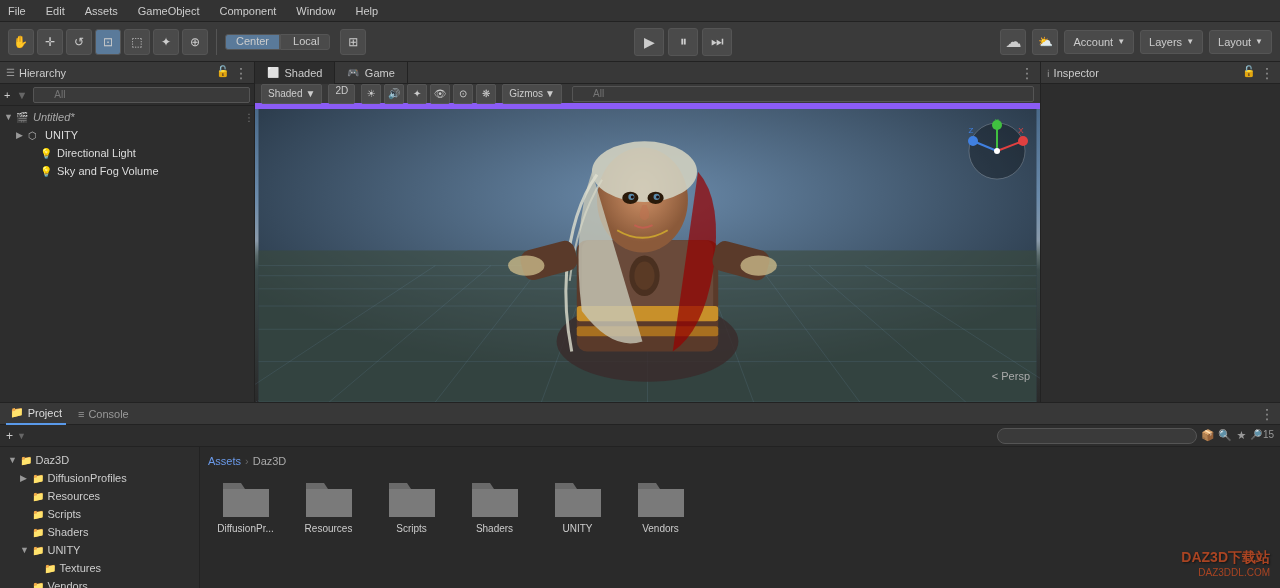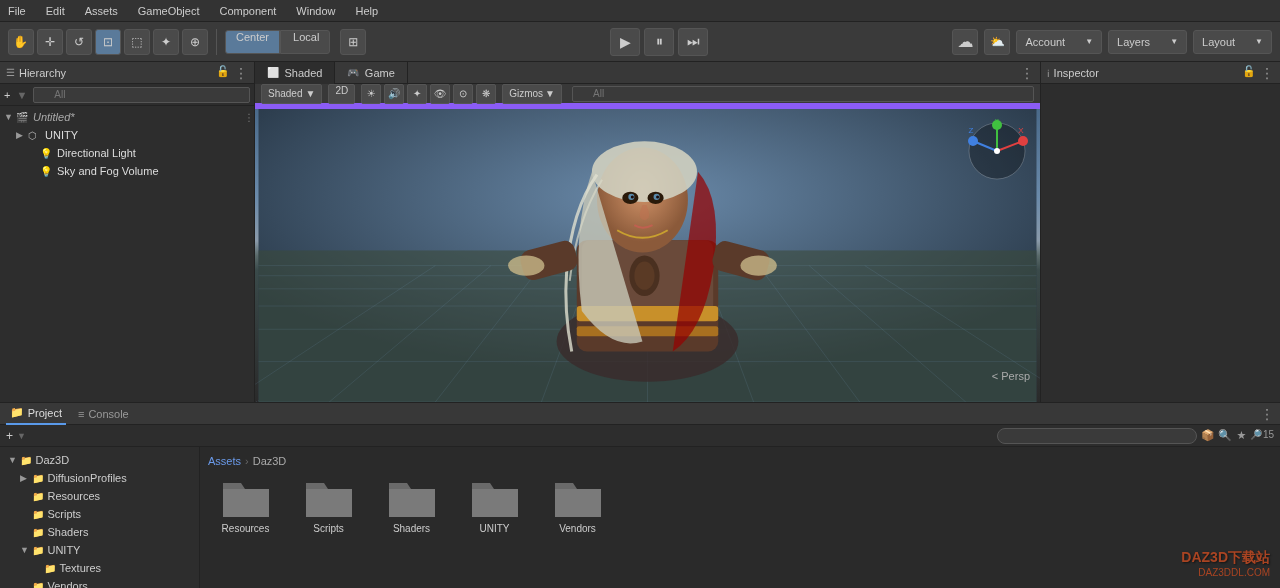--- a/index.html
+++ b/index.html
@@ -8,29 +8,29 @@
     
     #menubar { display: flex; align-items: center; height: 22px; background: #333; border-bottom: 1px solid #222; padding: 0 4px; gap: 12px; }
     .menu-item { color: #ccc; font-size: 11px; cursor: pointer; padding: 2px 4px; }
 
     
     #toolbar { display: flex; align-items: center; height: 40px; background: #3a3a3a; border-bottom: 1px solid #222; padding: 0 8px; gap: 6px; }
     .toolbar-group { display: flex; align-items: center; gap: 3px; border-right: 1px solid #555; padding-right: 8px; margin-right: 2px; }
     .toolbar-btn { width: 26px; height: 26px; background: #4a4a4a; border: 1px solid #555; border-radius: 3px; display: flex; align-items: center; justify-content: center; cursor: pointer; color: #ccc; font-size: 12px; }
     .toolbar-btn.active { background: #5a7a9a; }
     .toolbar-center-local { display: flex; align-items: center; gap: 0; }
-    .center-local-btn { height: 24px; padding: 0 10px; background: #4a4a4a; border: 1px solid #555; color: #ccc; font-size: 11px; cursor: pointer; }
+    .center-local-btn { height: 16px; padding: 0 10px; background: #4a4a4a; border: 1px solid #555; color: #ccc; font-size: 11px; cursor: pointer; }
     .center-local-btn:first-child { border-radius: 3px 0 0 3px; }
     .center-local-btn:last-child { border-radius: 0 3px 3px 0; padding-left: 12px; }
     .center-local-btn.active { background: #5a7a9a; }
     .toolbar-spacer { flex: 1; }
     .toolbar-play-group { display: flex; align-items: center; gap: 4px; }
     .play-btn { width: 30px; height: 28px; background: #4a4a4a; border: 1px solid #555; border-radius: 3px; display: flex; align-items: center; justify-content: center; cursor: pointer; color: #ccc; font-size: 14px; }
     .toolbar-right { display: flex; align-items: center; gap: 6px; }
-    .dropdown-btn { height: 24px; padding: 0 8px; background: #4a4a4a; border: 1px solid #555; border-radius: 3px; color: #ccc; font-size: 11px; cursor: pointer; display: flex; align-items: center; gap: 20px; }
+    .dropdown-btn { height: 24px; padding: 0 8px; background: #4a4a4a; border: 1px solid #555; border-radius: 3px; color: #ccc; font-size: 11px; cursor: pointer; display: flex; align-items: center; gap: 4px; }
     .dropdown-arrow { font-size: 8px; }
 
     
     #hierarchy { width: 255px; background: #2d2d2d; border-right: 1px solid #222; display: flex; flex-direction: column; }
     .panel-header { height: 22px; background: #383838; border-bottom: 1px solid #222; display: flex; align-items: center; padding: 0 6px; gap: 4px; }
     .panel-title { color: #ccc; font-size: 11px; font-weight: normal; }
     .panel-header-right { margin-left: auto; display: flex; gap: 4px; }
     .hierarchy-toolbar { height: 22px; background: #2d2d2d; border-bottom: 1px solid #222; display: flex; align-items: center; padding: 0 4px; gap: 4px; }
     .hier-btn { color: #ccc; font-size: 11px; cursor: pointer; }
     .search-box { flex: 1; height: 16px; background: #3a3a3a; border: 1px solid #555; border-radius: 2px; color: #ccc; padding: 0 20px; font-size: 10px; }
@@ -445,20 +445,27 @@
       <div class="project-files">
 
         <div class="breadcrumb">
           <span class="breadcrumb-link">Assets</span>
           <span class="breadcrumb-sep">›</span>
           <span>Daz3D</span>
         </div>
 
         <div class="files-grid">
 
+          <div class="file-item">
+            <svg class="folder-icon-svg" viewBox="0 0 50 45">
+              <path d="M2,8 L2,42 L48,42 L48,14 L24,14 L20,8 Z" fill="#6a6a6a"></path>
+              <path d="M2,14 L48,14 L48,42 L2,42 Z" fill="#7a7a7a"></path>
+            </svg>
+            <span class="file-label">DiffusionPr...</span>
+          </div>
 
           <div class="file-item">
             <svg class="folder-icon-svg" viewBox="0 0 50 45">
               <path d="M2,8 L2,42 L48,42 L48,14 L24,14 L20,8 Z" fill="#6a6a6a"></path>
               <path d="M2,14 L48,14 L48,42 L2,42 Z" fill="#7a7a7a"></path>
             </svg>
             <span class="file-label">Resources</span>
           </div>
 
           <div class="file-item">

